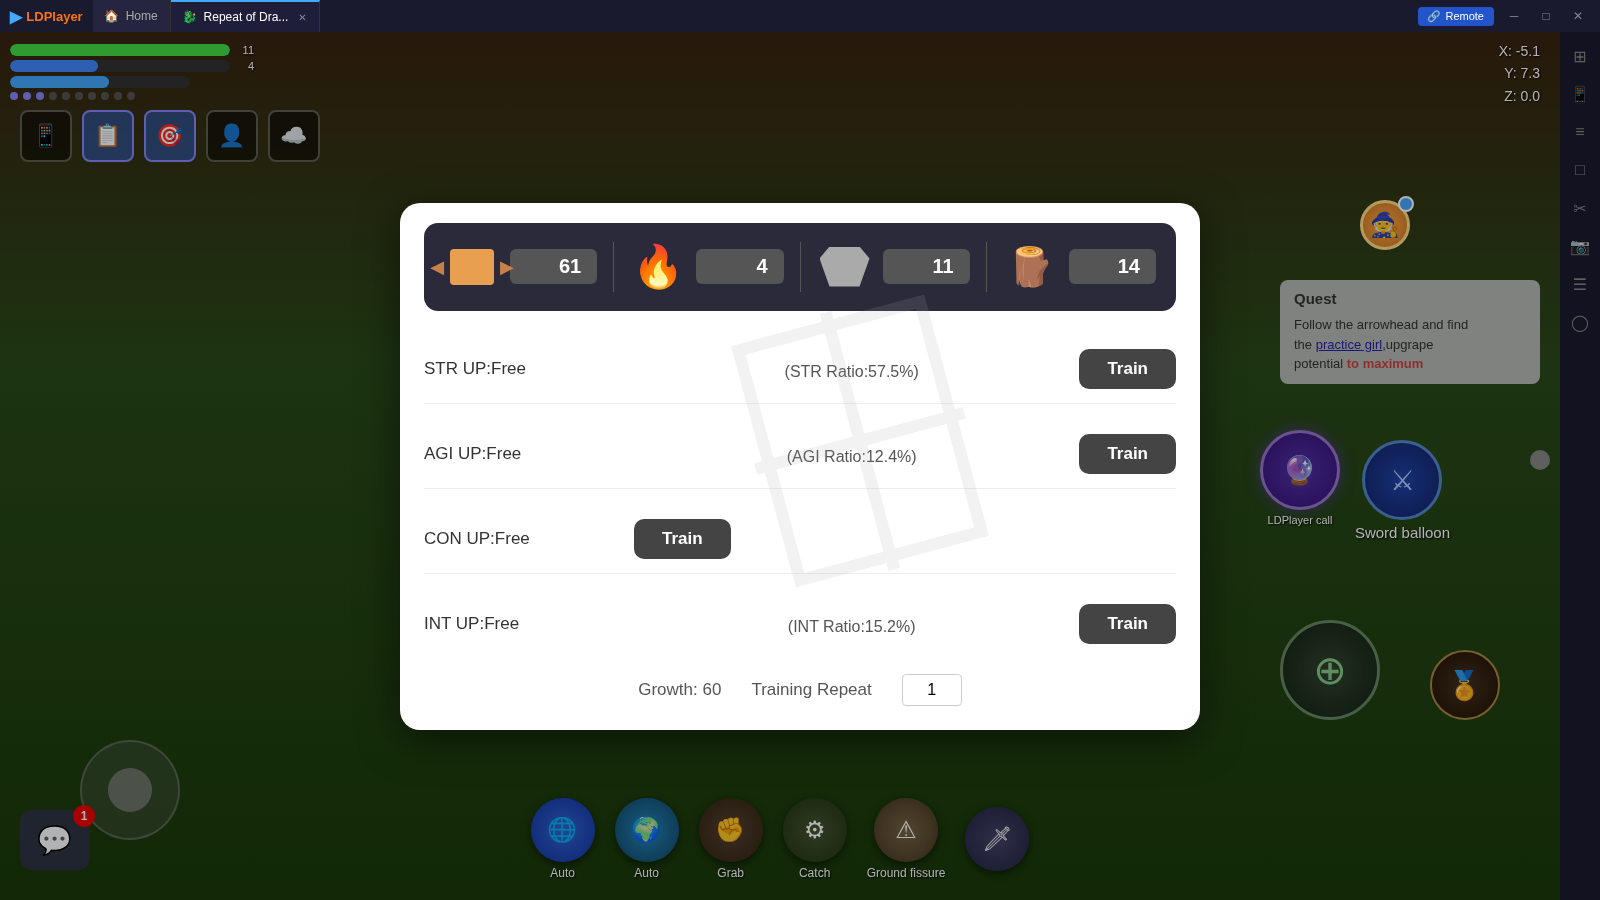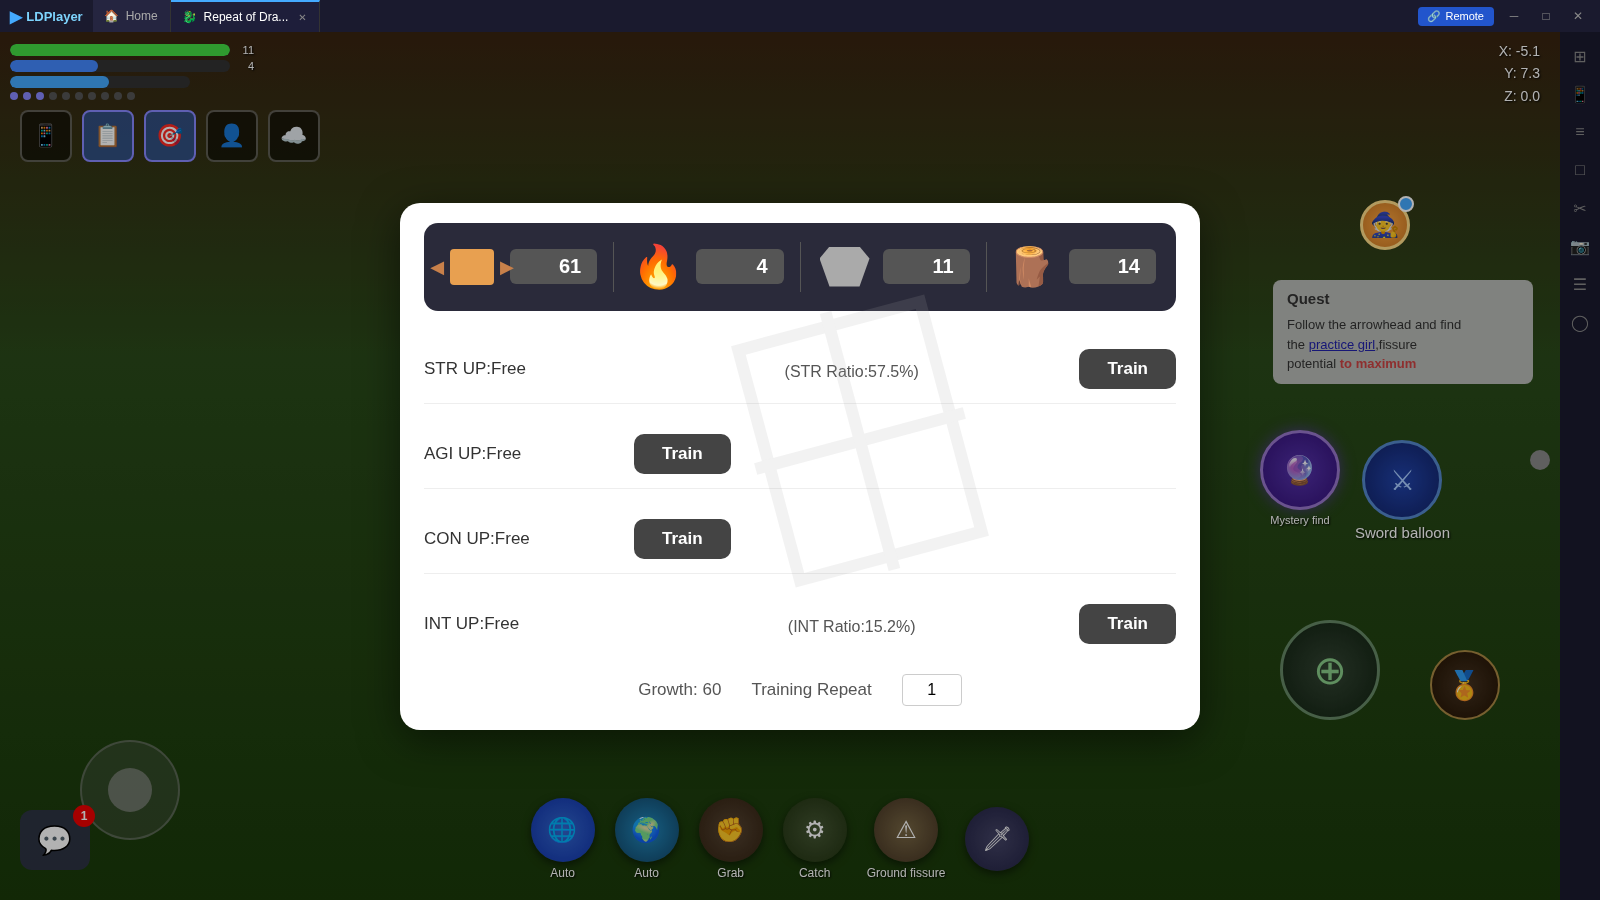--- a/index.html
+++ b/index.html
@@ -34,21 +34,21 @@
     }
     .titlebar-logo {
       display: flex;
       align-items: center;
       gap: 4px;
       padding: 0 10px;
       color: #4af;
       font-size: 13px;
       font-weight: bold;
     }
-    .titlebar-logo span { color: #7dd3fc; }
+    .titlebar-logo span { color: #f97316; }
     .tab-bar {
       display: flex;
       align-items: center;
       height: 100%;
       flex: 1;
     }
     .tab {
       display: flex;
       align-items: center;
       gap: 6px;
@@ -272,21 +272,21 @@
       font-size: 22px;
       color: #fff;
       cursor: pointer;
     }
     .hud-icon-btn.active { background: rgba(50,100,200,0.6); border-color: #88f; }
 
     
     .quest-panel {
       position: absolute;
       top: 280px;
-      right: 67px;
+      right: 60px;
       width: 260px;
       background: rgba(200,200,200,0.9);
       border-radius: 8px;
       padding: 10px 14px;
       z-index: 5;
     }
     .quest-title {
       color: #333;
       font-size: 15px;
       font-weight: bold;
@@ -710,37 +710,37 @@
 <div class="coordinates">
   <div class="coord-line">X: -5.1</div>
   <div class="coord-line">Y: 7.3</div>
   <div class="coord-line">Z: 0.0</div>
 </div>
 
 <div class="quest-panel">
   <div class="quest-title">Quest</div>
   <div class="quest-text">
     <span>F</span><span>ollow the arrowhead and find</span><br>
-    <span>the </span><span class="highlight">practice girl</span><span>,fissure</span><br>
+    <span>the </span><span class="highlight">practice girl</span><span>,upgrape</span><br>
     <span>p</span><span>otential </span><span class="highlight2">to maximum</span>
   </div>
 </div>
 
 <div class="player-npc">
   <div class="player-circle">
     🧙
     <div class="player-dot"></div>
   </div>
 </div>
 
 <div class="mystery-call">
   <div class="mystery-circle">
     <span style="font-size:28px;">🔮</span>
   </div>
-  <span style="color:#fff; font-size:11px; text-shadow:1px 1px 2px #000;">Mystery find</span>
+  <span style="color:#fff; font-size:11px; text-shadow:1px 1px 2px #000;">LDPlayer call</span>
 </div>
 
 <div class="sword-balloon">
   <div class="sword-circle">
     <span style="font-size:28px; color:#aaccff;">⚔</span>
   </div>
   <span style="color:#fff; font-size:15px; text-shadow:1px 1px 2px #000;">Sword balloon</span>
 </div>
 
 <div class="scroll-dot"></div>
@@ -856,20 +856,21 @@
     <div class="stats-section">
 
       <div class="stat-row">
         <div class="stat-label">STR UP:Free</div>
         <div class="stat-ratio">(STR Ratio:57.5%)</div>
         <button class="train-btn">Train</button>
       </div>
 
       <div class="stat-row">
         <div class="stat-label">AGI UP:Free</div>
+        <div class="stat-ratio">(AGI Ratio:12.4%)</div>
         <button class="train-btn">Train</button>
       </div>
 
       <div class="stat-row">
         <div class="stat-label">CON UP:Free</div>
         <button class="train-btn">Train</button>
       </div>
 
       <div class="stat-row">
         <div class="stat-label">INT UP:Free</div>

